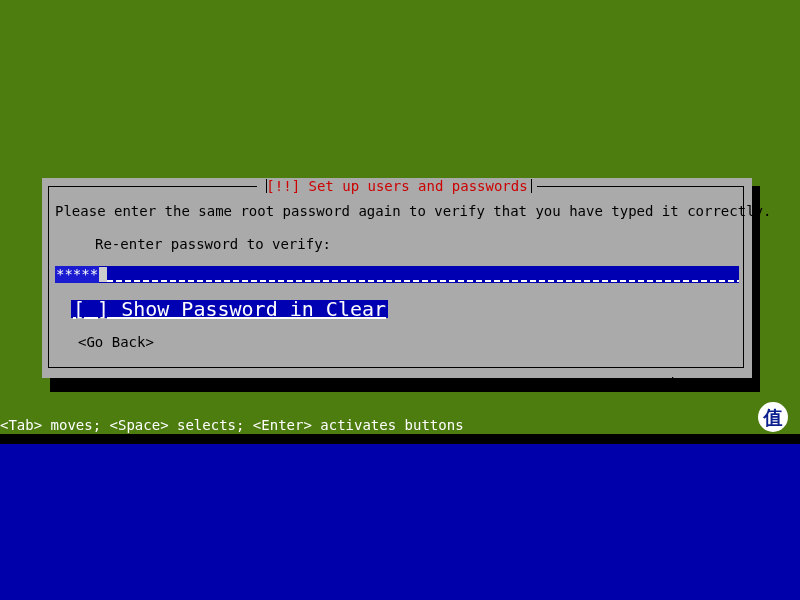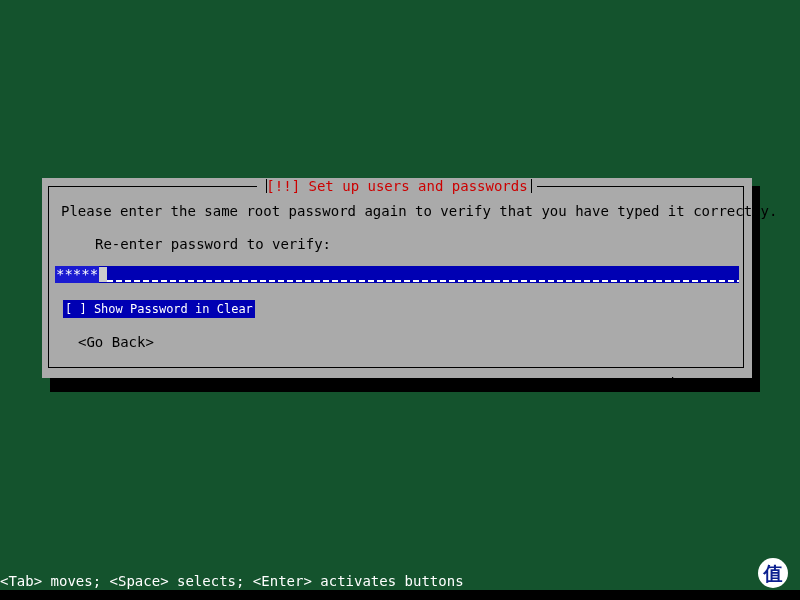--- a/index.html
+++ b/index.html
@@ -14,22 +14,22 @@
     background: #0000aa;
     font-family: "DejaVu Sans Mono", "Liberation Mono", monospace;
     -webkit-font-smoothing: none;
     font-smooth: never;
   }
 
   
   #screen {
     position: relative;
     width: 800px;
-    height: 600px;
-    background: #14532d;
+    height: 444px;
+    background: #4d7c0f;
   }
 
   
   .dialog-shadow {
     position: absolute;
     left: 50px;
     top: 186px;
     width: 710px;
     height: 206px;
     background: #000000;
@@ -105,21 +105,21 @@
     left: 13px;
     top: 24px;
     width: 730px;
   }
   .line {
     color: #000000;
     font-size: 14px;
     line-height: 18px;
     white-space: pre;
   }
-  .prompt-line   { position: absolute; left: 0; top: 0; margin-left: 6px; }
+  .prompt-line   { position: absolute; left: 0; top: 0; }
   .reenter-line  { position: absolute; left: 0; top: 33px; margin-left: 40px; }
 
   
   .pw-field {
     position: absolute;
     left: 0;
     top: 64px;
     width: 684px;
     height: 17px;
     background: #0000b3;
@@ -153,28 +153,29 @@
     background: repeating-linear-gradient(
       to right,
       #ffffff 0px, #ffffff 6px,
       #0000b3 6px, #0000b3 9px
     );
   }
 
   
   .checkbox-row {
     position: absolute;
-    left: 8px;
+    left: 16px;
     top: 98px;
     background: #0000b3;
     color: #ffffff;
-    font-size: 12px;
+    font-size: 20px;
     line-height: 18px;
     white-space: pre;
     padding: 0 2px;
+    text-decoration: underline;
   }
 
   
   .btn {
     position: absolute;
     color: #000000;
     font-size: 14px;
     line-height: 18px;
     white-space: pre;
     background: transparent;

